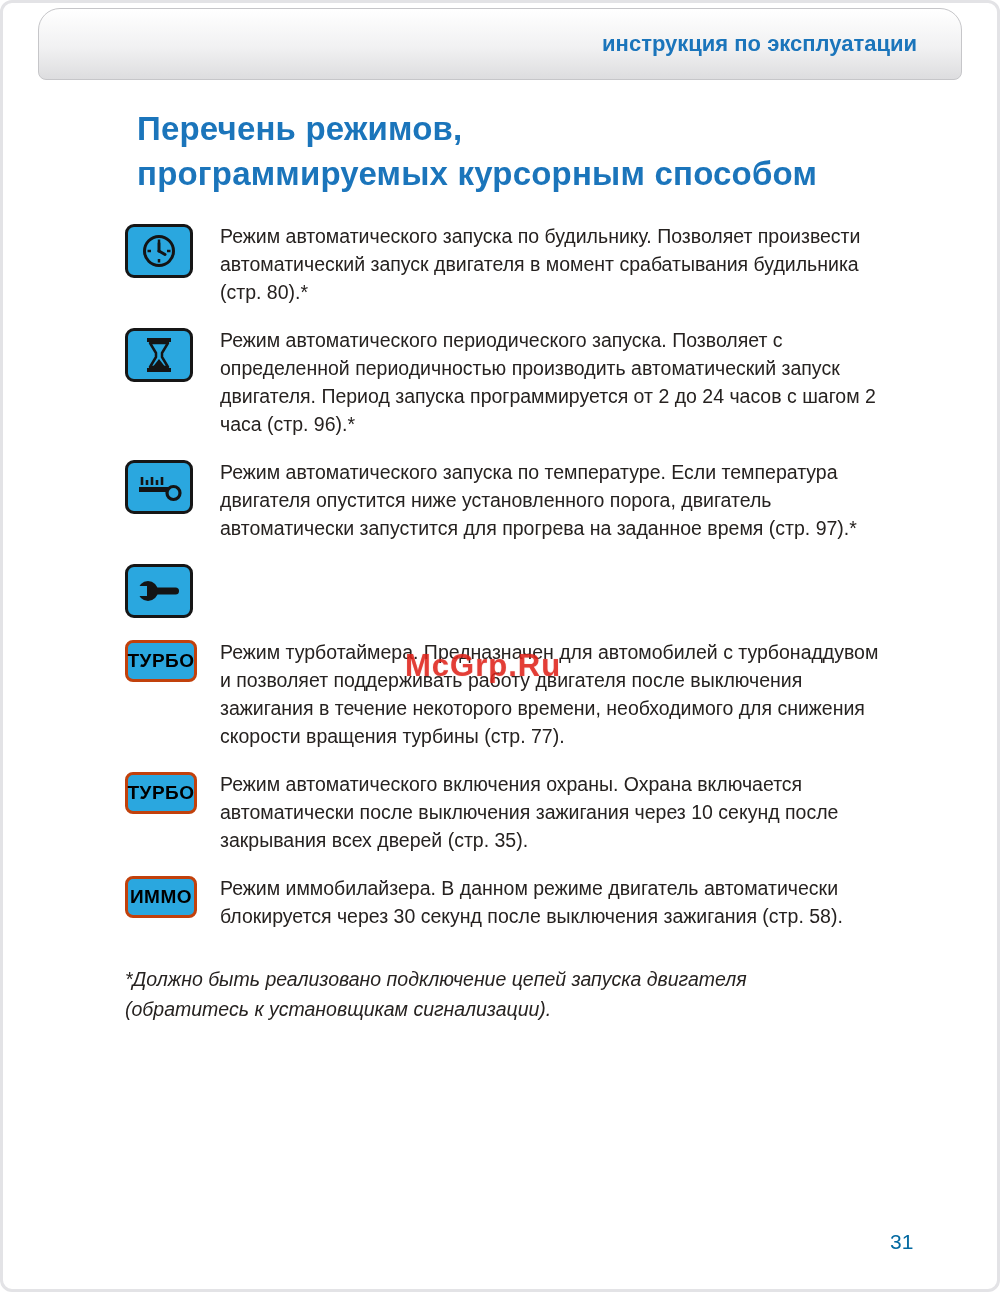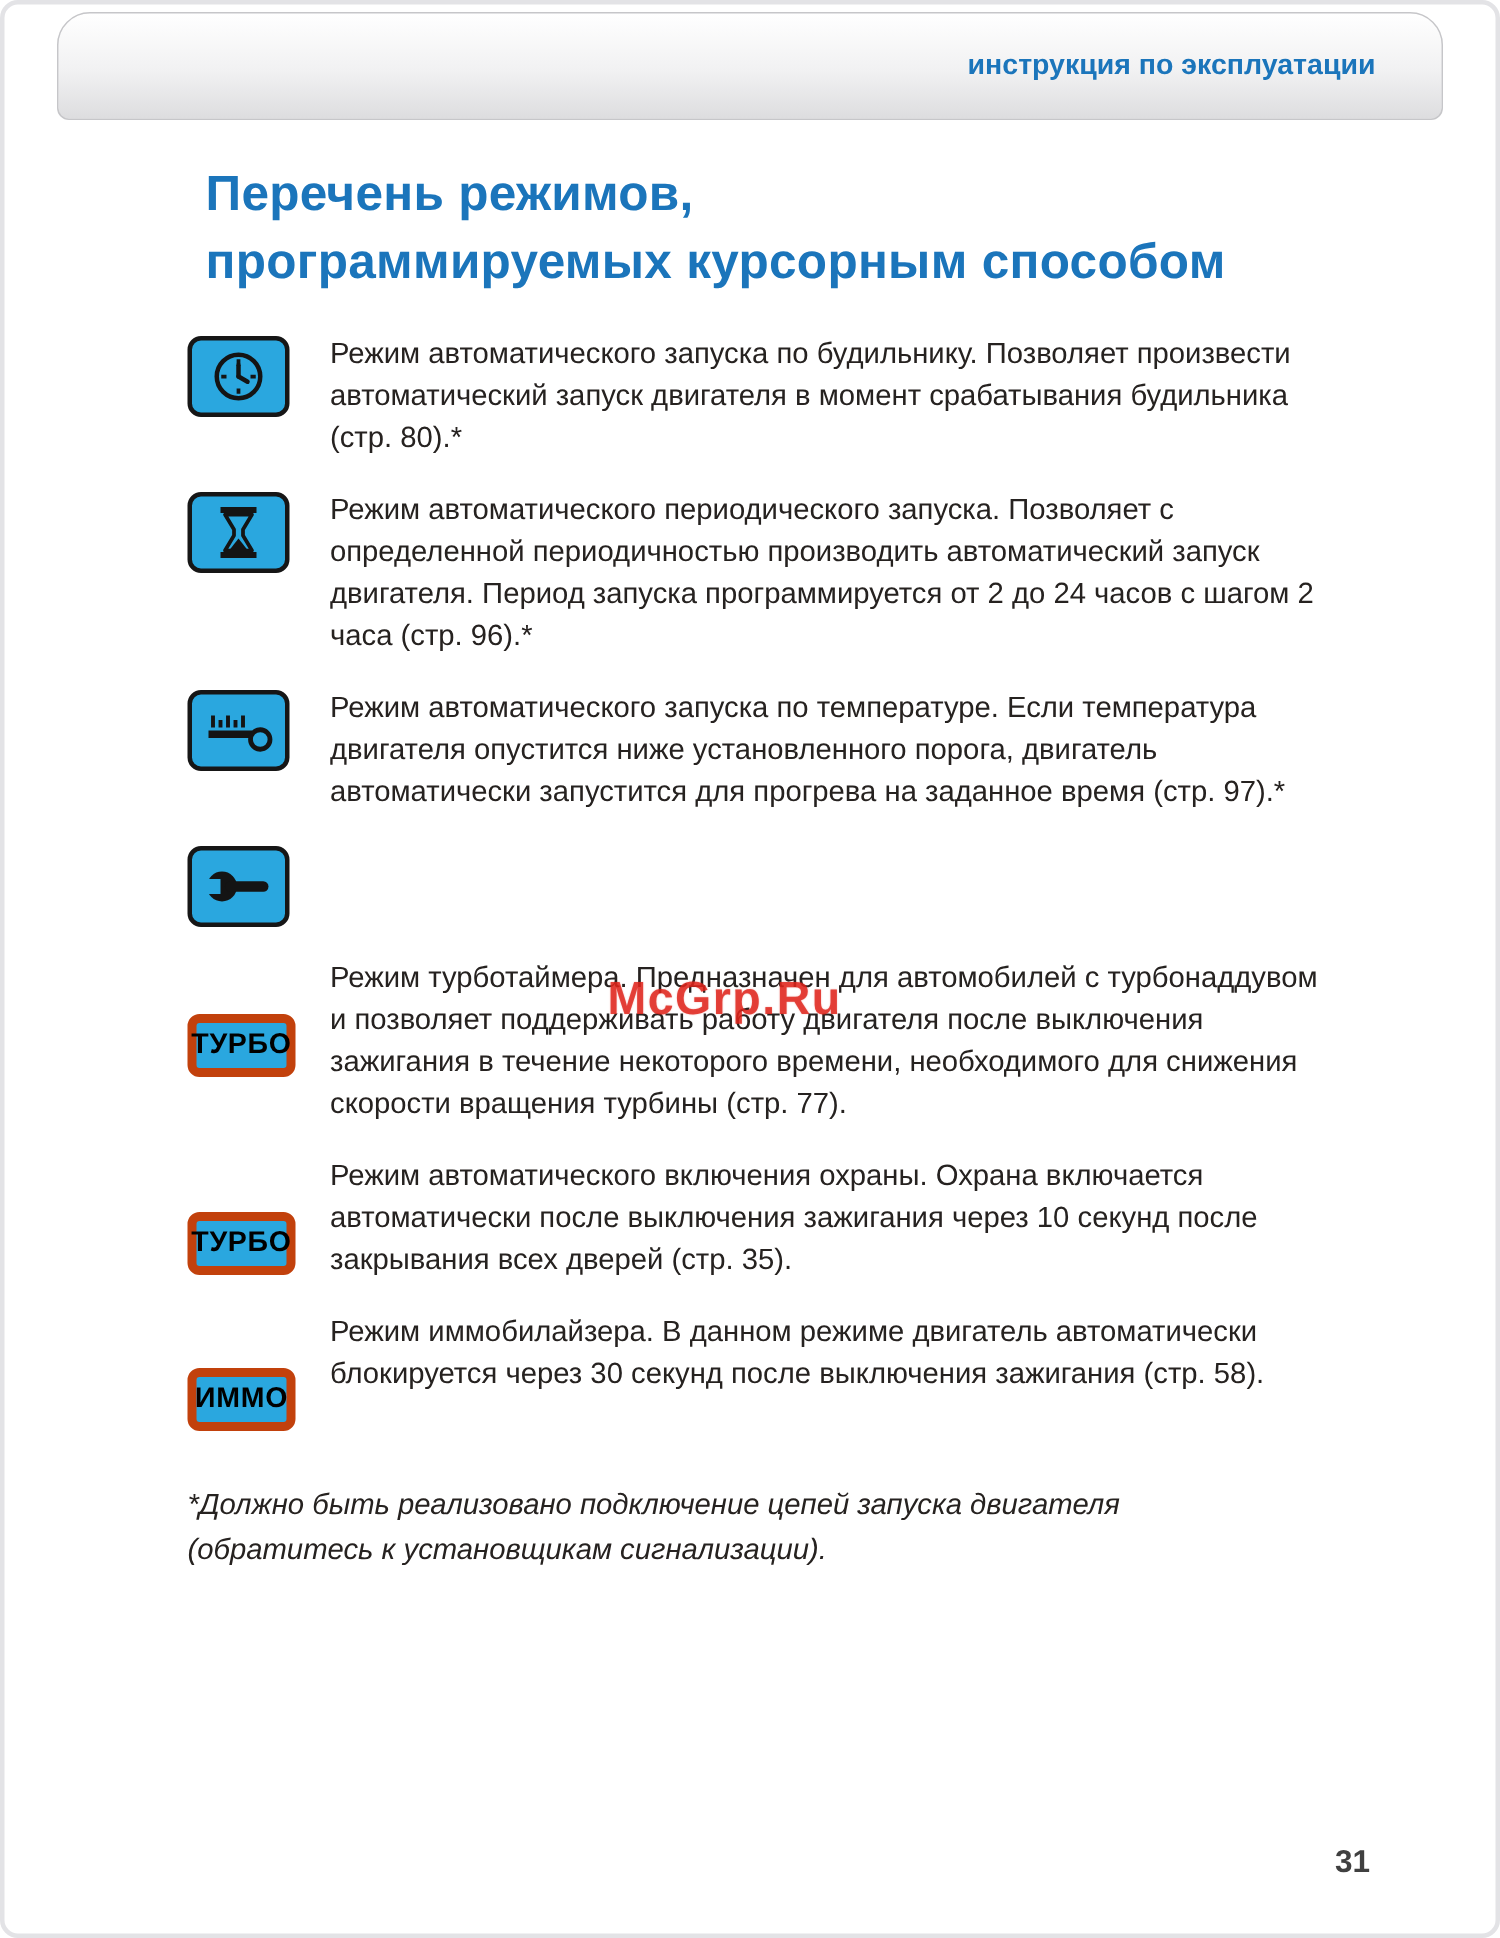--- a/index.html
+++ b/index.html
@@ -23,21 +23,21 @@
     left:38px; right:38px; top:8px; height:72px;
     border:1px solid #c6c6c9;
     border-radius:22px 22px 8px 8px;
     background:linear-gradient(#ffffff 0%, #f1f1f2 55%, #dddddf 100%);
     display:flex; align-items:center; justify-content:flex-end;
     padding-right:44px;
   }
   .header-title {
     color:#1b75bb;
     font-weight:bold;
-    font-size:19px;
+    font-size:22px;
     margin-left:16px;
   }
   
   .content {
     position:absolute;
     left:125px; top:106px; width:760px;
   }
   .page-title {
     color:#1b75bb;
     font-size:33px;
@@ -52,26 +52,25 @@
   .icon-box {
     width:68px; height:54px;
     background:#2aa7df;
     border:3px solid #161616;
     border-radius:9px;
     display:flex; align-items:center; justify-content:center;
   }
   .badge-box {
     width:72px; height:42px;
     background:#2aa7df;
-    border:6px solid #c2410c;
+    border:3px solid #c2410c;
     border-radius:8px;
     display:flex; align-items:center; justify-content:center;
     font-weight:bold; font-size:19px; color:#000;
     letter-spacing:0.5px;
-    margin-top:36px;
   }
   .mode-text {
     font-size:19.5px;
     line-height:28px;
     width:660px;
   }
   .watermark {
     position:absolute;
     left:405px; top:648px;
     font-size:31px;
@@ -82,23 +81,23 @@
   }
   .footnote {
     margin-top:34px;
     font-style:italic;
     font-size:19.5px;
     line-height:30px;
   }
   .page-number {
     position:absolute;
     left:890px; top:1230px;
-    color:#404040;
+    color:#0369a1;
     font-size:21px;
-    font-weight:bold;
+    font-weight:normal;
   }
   svg { display:block; }
 </style>
 </head>
 <body>
 
 <div class="outer-frame"></div>
 
 <div class="header-bar">
   <span class="header-title">инструкция по эксплуатации</span>

